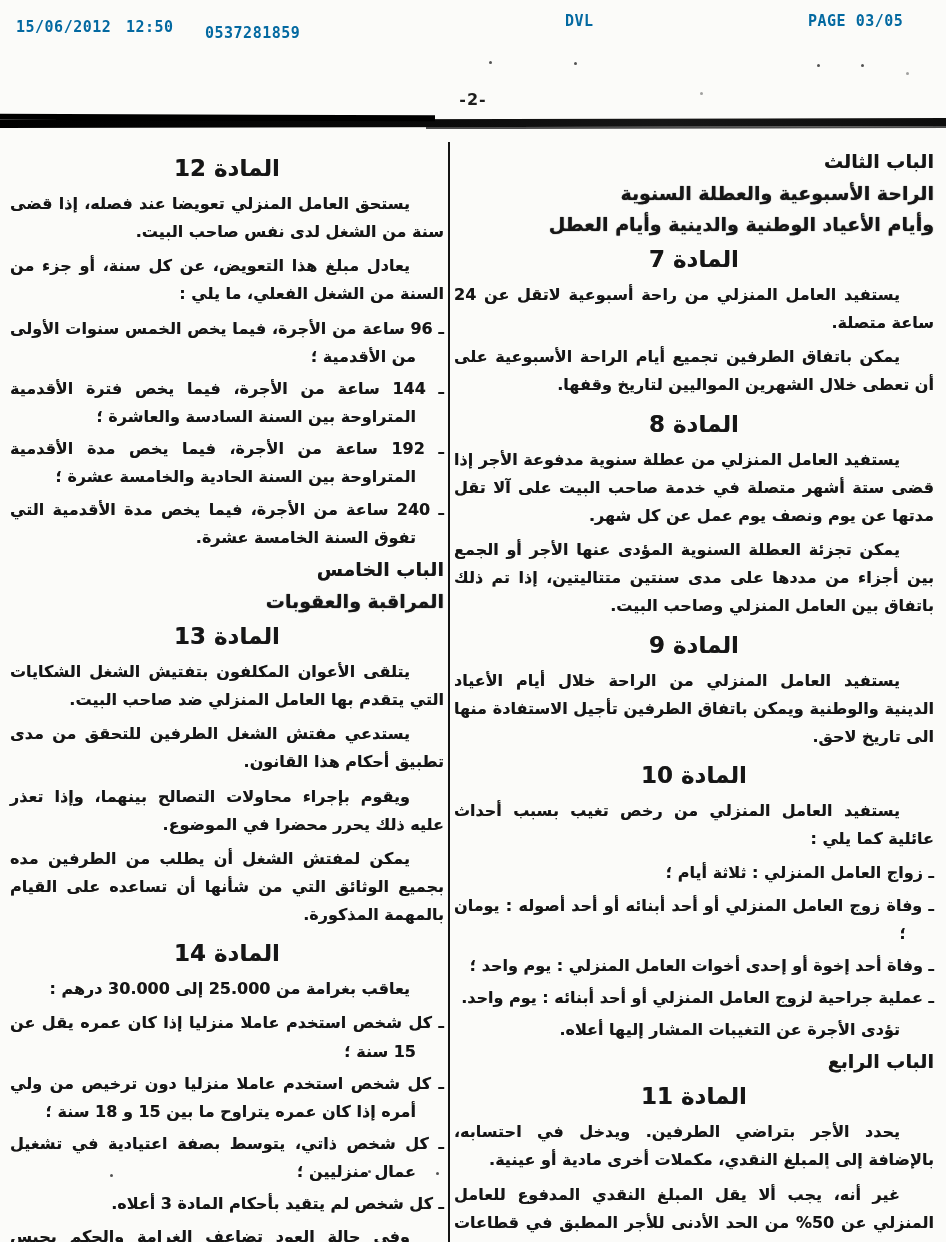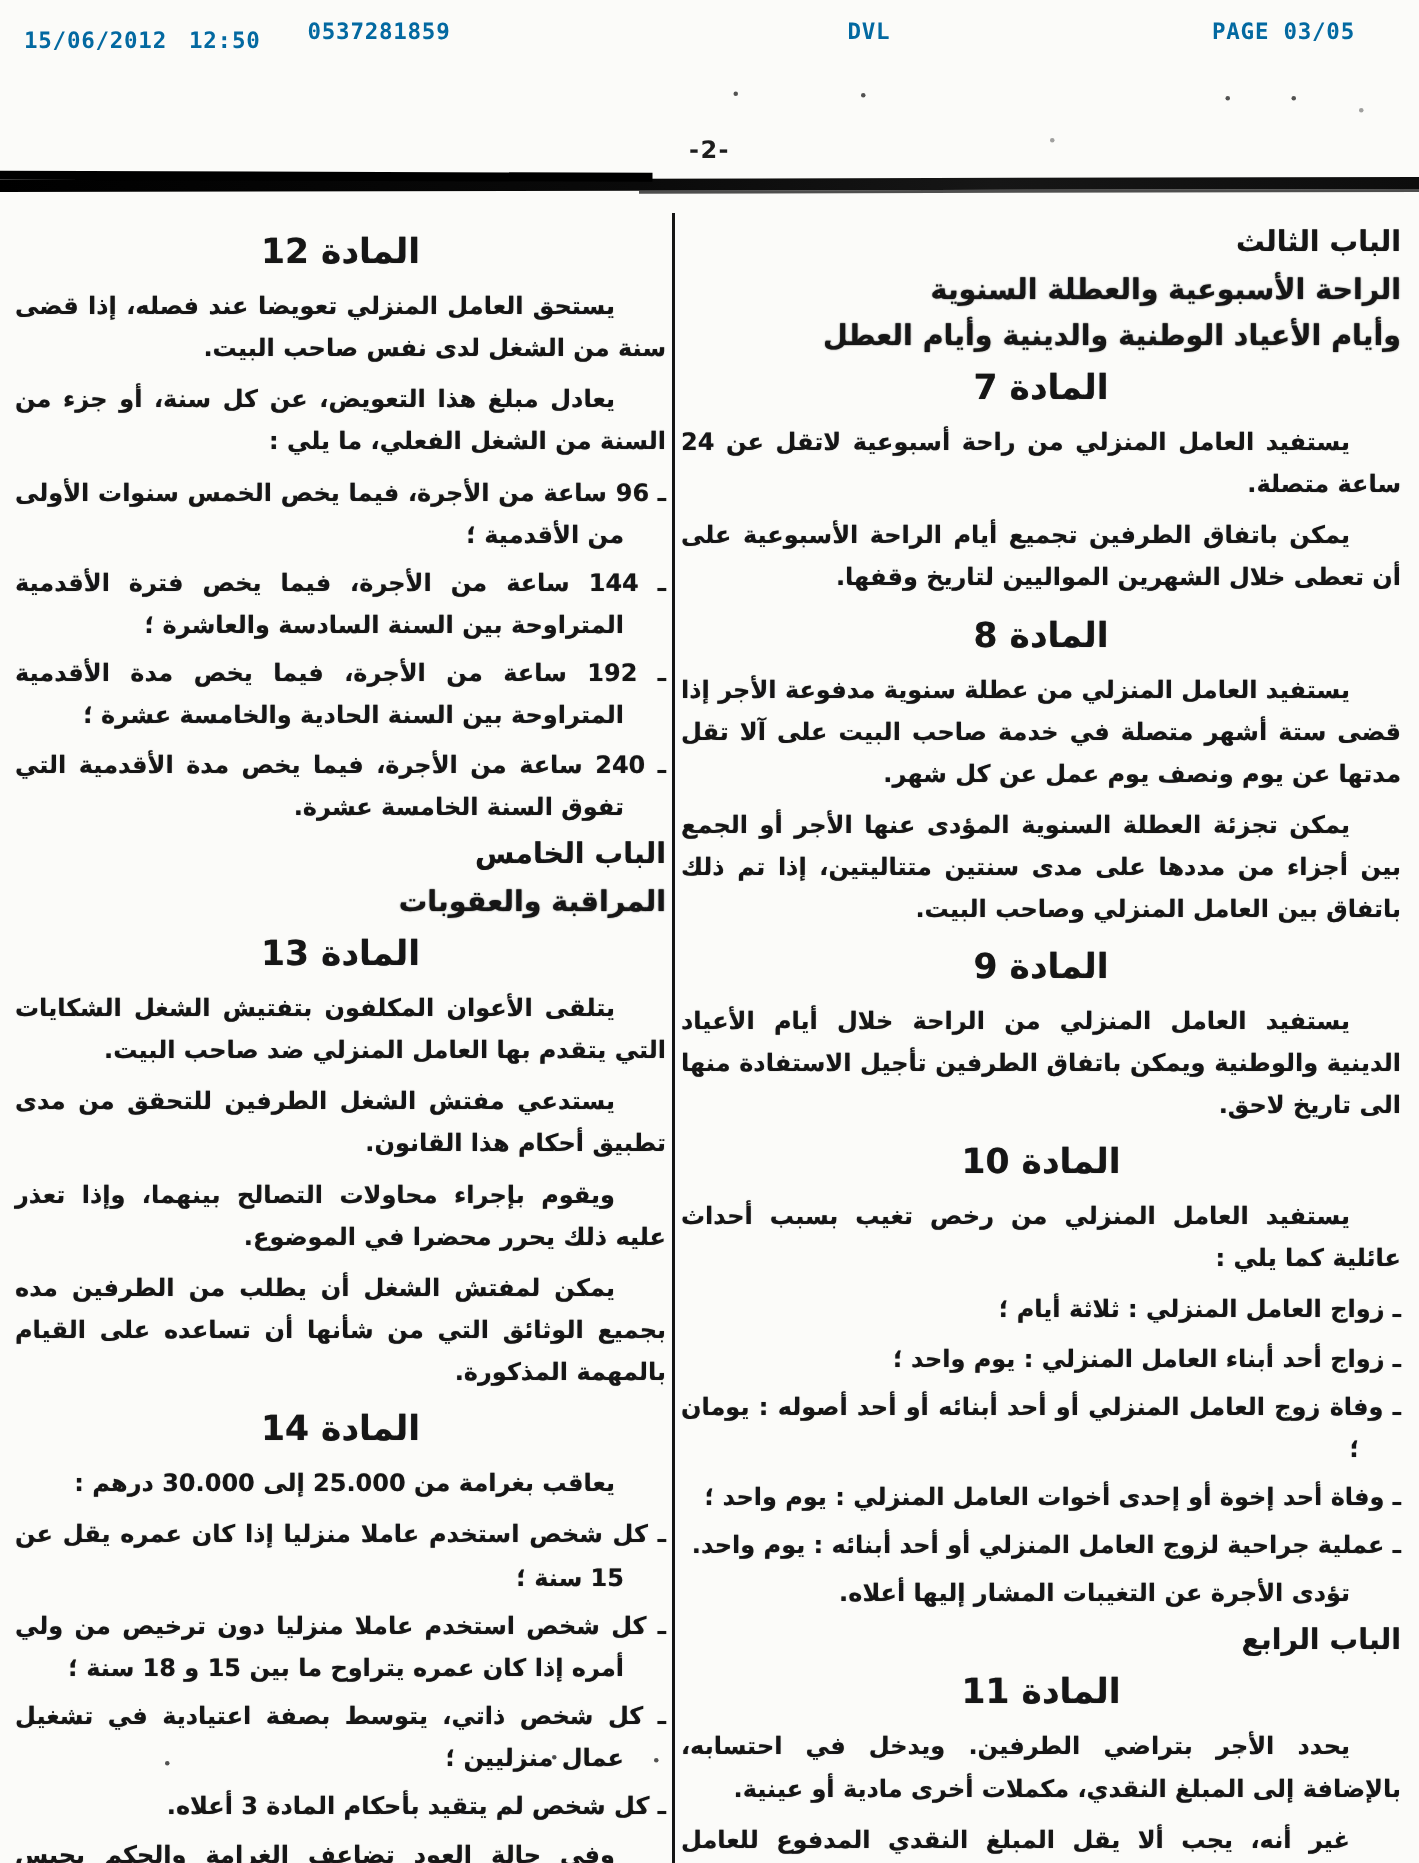--- a/index.html
+++ b/index.html
@@ -9,21 +9,21 @@
     font-family:"DejaVu Sans", sans-serif;
     -webkit-font-smoothing:antialiased;
   }
   
   .fax-header{position:absolute;top:12px;left:0;width:100%;height:26px;
     font-family:"DejaVu Sans Mono", monospace;font-size:15px;font-weight:bold;
     color:#0369a1;letter-spacing:.5px;}
   .fax-header span{position:absolute;white-space:nowrap;}
   .fh-date{left:16px;top:6px;}
   .fh-time{left:126px;top:6px;}
-  .fh-number{left:205px;top:0;}
+  .fh-number{left:205px;top:12px;}
   .fh-dvl{left:553px;top:0;margin-left:12px;}
   .fh-page{left:808px;top:0;}
   
   .page-number{position:absolute;top:90px;left:0;width:100%;text-align:center;
     font-size:16px;font-weight:bold;letter-spacing:1px;color:#1d1d1d;}
   
   .scan-rule{position:absolute;top:119px;left:0;right:0;height:8px;
     background:linear-gradient(90deg,#000 0%,#0a0a0a 45%,#161616 70%,#0d0d0d 100%);
     transform:rotate(-.12deg);}
   .scan-rule::before{content:"";position:absolute;left:0;top:-5px;width:46%;height:6px;
@@ -99,21 +99,20 @@
       <div class="b-para">يستفيد العامل المنزلي من راحة أسبوعية لاتقل عن 24 ساعة متصلة.</div>
       <div class="b-para">يمكن باتفاق الطرفين تجميع أيام الراحة الأسبوعية على أن تعطى خلال الشهرين المواليين لتاريخ وقفها.</div>
       <div class="b-article">المادة 8</div>
       <div class="b-para">يستفيد العامل المنزلي من عطلة سنوية مدفوعة الأجر إذا قضى ستة أشهر متصلة في خدمة صاحب البيت على آلا تقل مدتها عن يوم ونصف يوم عمل عن كل شهر.</div>
       <div class="b-para">يمكن تجزئة العطلة السنوية المؤدى عنها الأجر أو الجمع بين أجزاء من مددها على مدى سنتين متتاليتين، إذا تم ذلك باتفاق بين العامل المنزلي وصاحب البيت.</div>
       <div class="b-article">المادة 9</div>
       <div class="b-para">يستفيد العامل المنزلي من الراحة خلال أيام الأعياد الدينية والوطنية ويمكن باتفاق الطرفين تأجيل الاستفادة منها الى تاريخ لاحق.</div>
       <div class="b-article">المادة 10</div>
       <div class="b-para">يستفيد العامل المنزلي من رخص تغيب بسبب أحداث عائلية كما يلي :</div>
       <div class="b-bullet">ـ زواج العامل المنزلي : ثلاثة أيام ؛</div>
-      <div class="b-bullet">ـ زواج أحد أبناء العامل المنزلي : يوم واحد ؛</div>
       <div class="b-bullet">ـ وفاة زوج العامل المنزلي أو أحد أبنائه أو أحد أصوله : يومان ؛</div>
       <div class="b-bullet">ـ وفاة أحد إخوة أو إحدى أخوات العامل المنزلي : يوم واحد ؛</div>
       <div class="b-bullet">ـ عملية جراحية لزوج العامل المنزلي أو أحد أبنائه : يوم واحد.</div>
       <div class="b-para">تؤدى الأجرة عن التغيبات المشار إليها أعلاه.</div>
       <div class="b-chapter">الباب الرابع</div>
       <div class="b-article">المادة 11</div>
       <div class="b-para">يحدد الأجر بتراضي الطرفين. ويدخل في احتسابه، بالإضافة إلى المبلغ النقدي، مكملات أخرى مادية أو عينية.</div>
       <div class="b-para">غير أنه، يجب ألا يقل المبلغ النقدي المدفوع للعامل المنزلي عن 50% من الحد الأدنى للأجر المطبق في قطاعات الصناعة والتجارة والمهن الحرة.</div>
     </section>
 </main>

